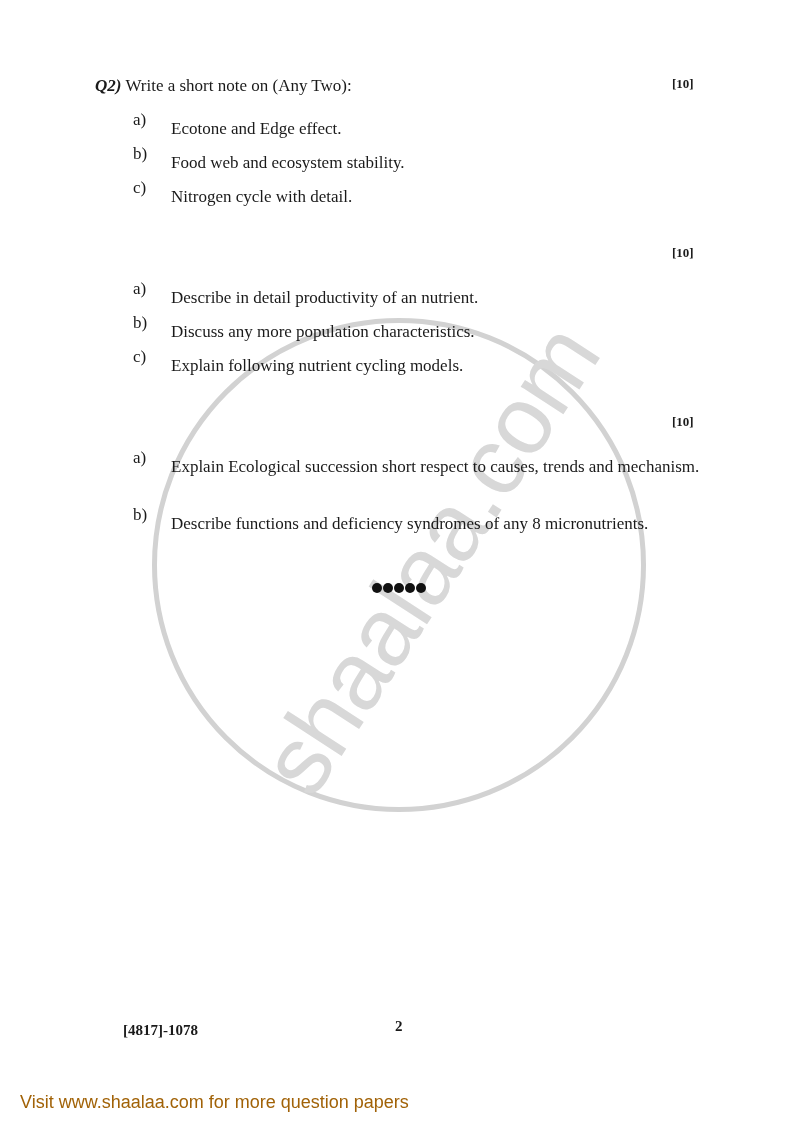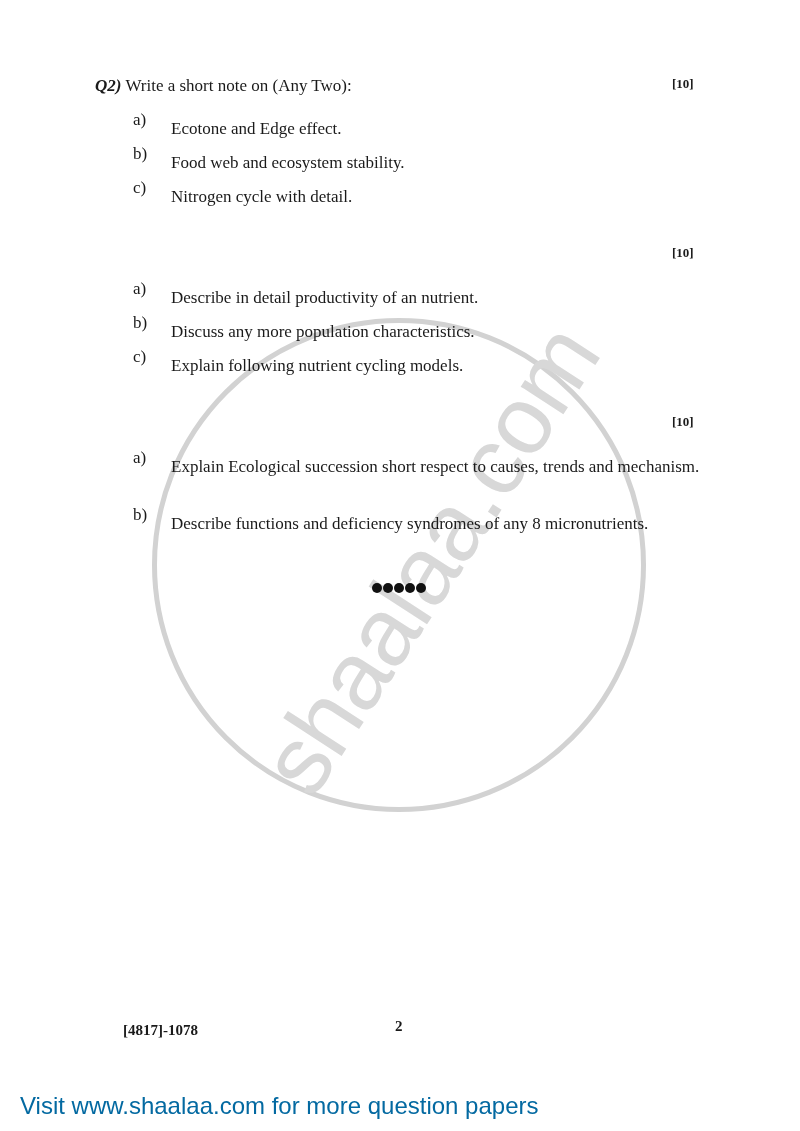--- a/index.html
+++ b/index.html
@@ -25,21 +25,21 @@
   .item { position:absolute; left:133px; font-size:17px; width:575px; }
   .item .lbl { position:absolute; left:0; top:0; }
   .item .txt { position:absolute; left:38px; top:8px; width:533px; line-height:22px; }
   .item .txt.justify { text-align:justify; text-align-last:left; }
 
   .dots { position:absolute; left:372px; top:583px; display:flex; gap:1px; }
   .dot { width:10px; height:10px; border-radius:50%; background:#111; }
 
   .code { position:absolute; left:95px; top:1022px; font-weight:bold; font-size:15px;margin-left:28px; }
   .pageno { position:absolute; left:395px; top:1018px; font-weight:bold; font-size:15px; }
-  .footer { position:absolute; left:20px; top:1092px; font-size:24px; color:#0369a1; }
+  .footer { position:absolute; left:20px; top:1092px; font-size:18px; color:#a16207; }
 </style>
 </head>
 <body>
 
 <div class="page">
 
   <div class="watermark-circle"></div>
   <div class="watermark-text">shaalaa.com</div>
 
   <div class="q-head serif" style="top:76px;">

